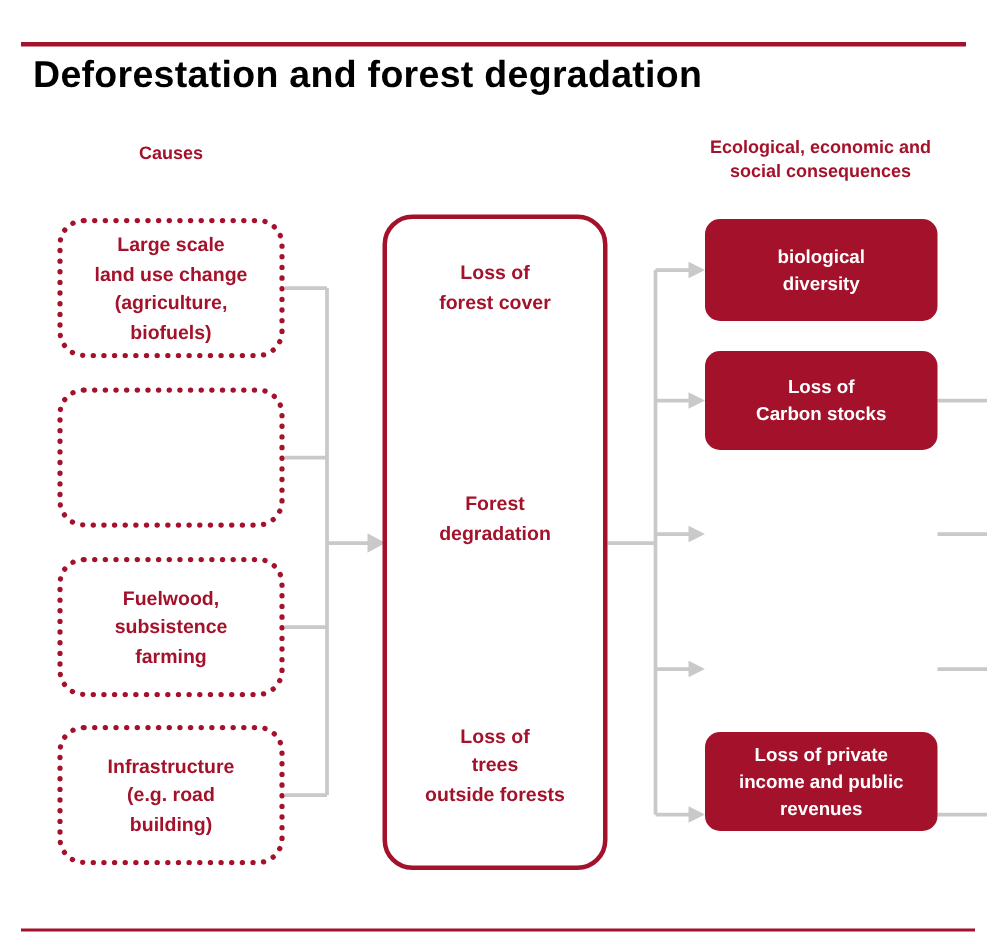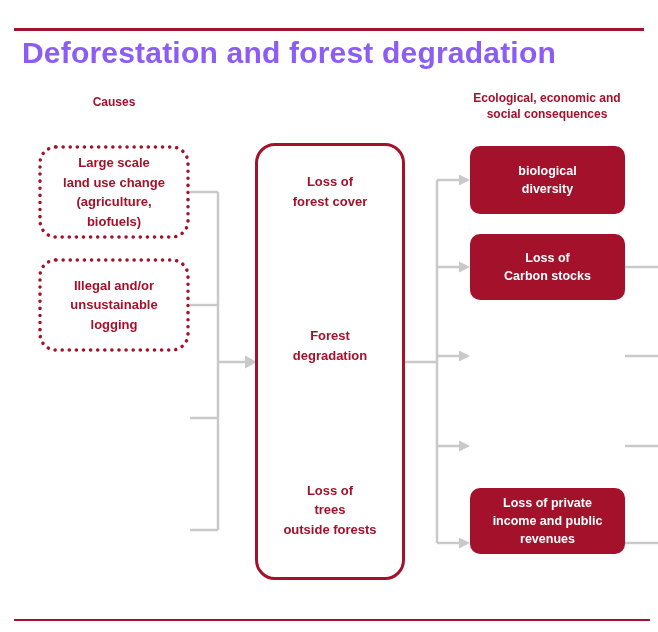--- a/index.html
+++ b/index.html
@@ -4,21 +4,21 @@
 <style>
   * { box-sizing: border-box; margin: 0; padding: 0; }
   html, body { background: #ffffff; }
   body { font-family: "Liberation Sans", sans-serif; }
   .canvas { position: relative; width: 658px; height: 632px; background: #ffffff; overflow: hidden; }
 
   .rule { position: absolute; background: #A3112A; }
 
   .title {
     position: absolute; left: 22px; top: 36px;
-    font-size: 30px; font-weight: bold; color: #8b5cf6; letter-spacing: 0.2px;
+    font-size: 25px; font-weight: bold; color: #000000; letter-spacing: 0.2px;
   }
 
   .col-header {
     position: absolute; font-size: 12px; font-weight: bold; color: #A3112A;
     text-align: center; white-space: pre-line; line-height: 1.35;
   }
 
   .connectors { position: absolute; left: 0; top: 0; }
 
   .cause-box {
@@ -89,26 +89,39 @@
     <span class="box-label">Large scale
 land use change
 (agriculture,
 biofuels)</span>
   </div>
 
   <div class="cause-box" style="top:258px;">
     <svg class="border-svg" width="152" height="94">
       <rect x="2" y="2" width="148" height="90" rx="16" fill="none" stroke="#A3112A" stroke-width="3.5" stroke-dasharray="0.1 7" stroke-linecap="round"></rect>
     </svg>
-    <span class="box-label">Illegal and/or
-unsustainable
-logging</span>
   </div>
 
+  <div class="cause-box" style="top:371px;">
+    <svg class="border-svg" width="152" height="94">
+      <rect x="2" y="2" width="148" height="90" rx="16" fill="none" stroke="#A3112A" stroke-width="3.5" stroke-dasharray="0.1 7" stroke-linecap="round"></rect>
+    </svg>
+    <span class="box-label">Fuelwood,
+subsistence
+farming</span>
+  </div>
 
+  <div class="cause-box" style="top:483px;">
+    <svg class="border-svg" width="152" height="94">
+      <rect x="2" y="2" width="148" height="90" rx="16" fill="none" stroke="#A3112A" stroke-width="3.5" stroke-dasharray="0.1 7" stroke-linecap="round"></rect>
+    </svg>
+    <span class="box-label">Infrastructure
+(e.g. road
+building)</span>
+  </div>
 
   <div class="process-box">
     <span class="box-label">Loss of
 forest cover</span>
     <span class="box-label">Forest
 degradation</span>
     <span class="box-label">Loss of
 trees
 outside forests</span>
   </div>

